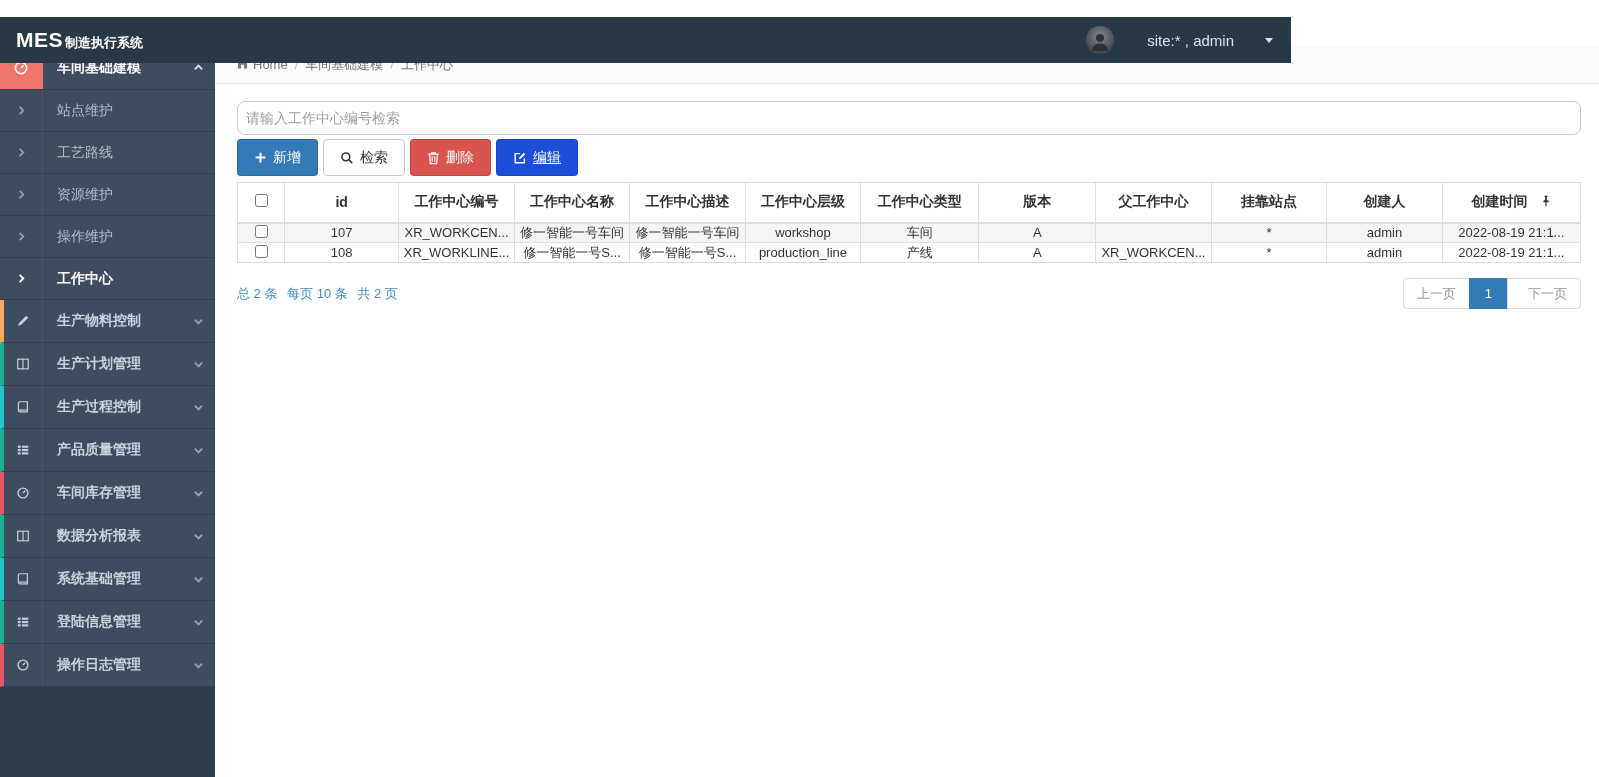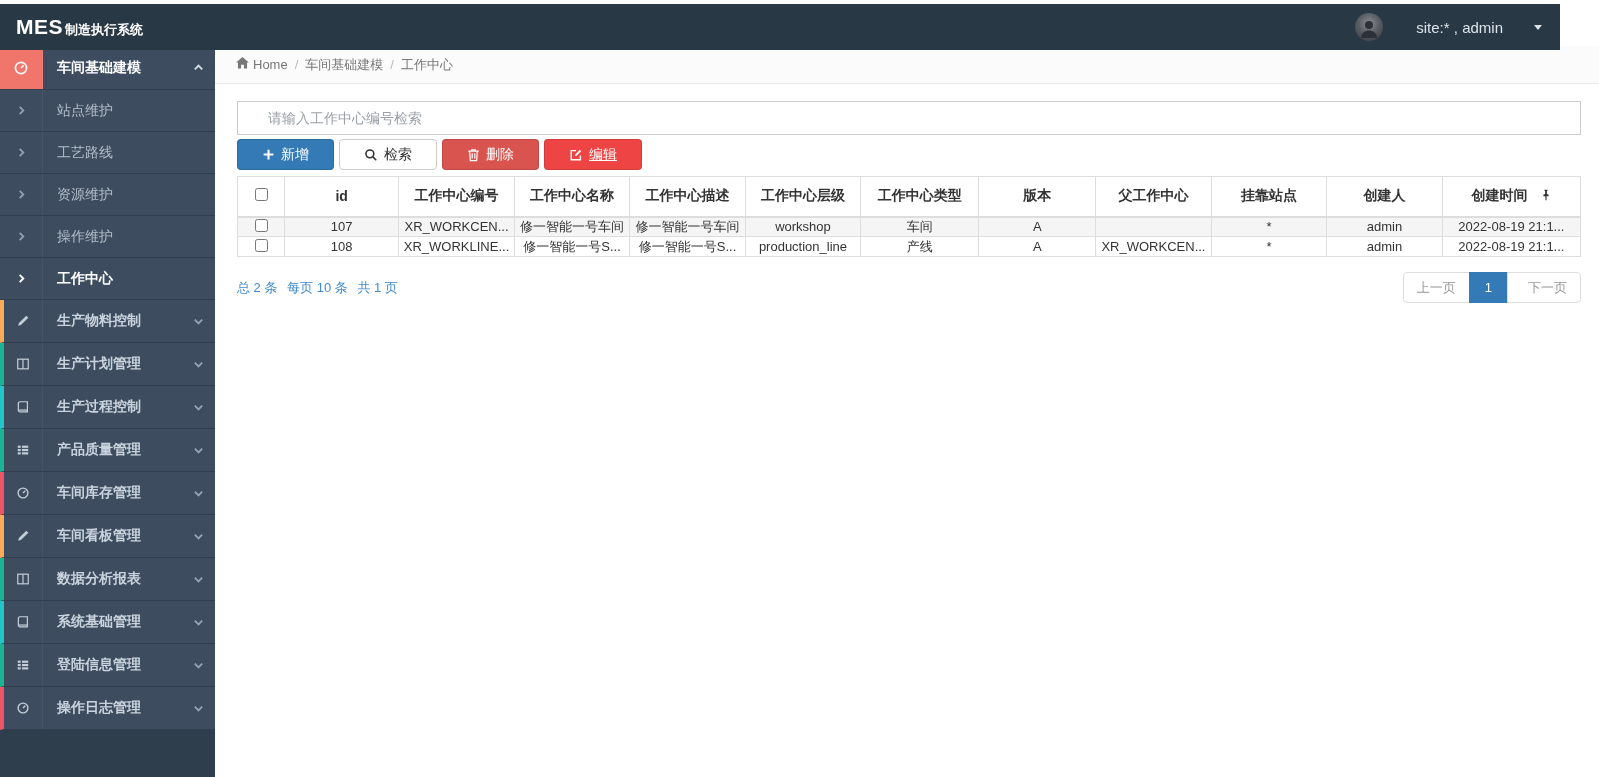--- a/index.html
+++ b/index.html
@@ -1,20 +1,20 @@
 <!DOCTYPE html>
 <html><head>
 <meta charset="utf-8">
 <style>
   * { margin:0; padding:0; box-sizing:border-box; }
   html,body { width:1599px; height:777px; overflow:hidden; background:#fff;
               font-family:"Liberation Sans","DejaVu Sans",sans-serif; }
 
   
-  .topbar { position:absolute; left:0; top:4px; width:1560px; height:46px;
+  .topbar { position:absolute; left:0; top:17px; width:1291px; height:46px;
             background:#283845; display:flex; align-items:center; z-index:5; }
   .logo { padding-left:16px; color:#fff; display:flex; align-items:baseline; }
   .logo-bold { font-size:21px; font-weight:bold; letter-spacing:.5px; }
   .logo-suffix { font-size:13px; font-weight:bold; margin-left:2px; }
   .topbar-spacer { flex:1; }
   .user-area { display:flex; align-items:center; padding-right:18px; cursor:pointer;gap:24px; }
   .avatar { width:28px; height:28px; border-radius:50%; overflow:hidden;
             background:radial-gradient(circle at 50% 38%, #8d8d90 0%, #5a5f66 45%, #32373d 100%);
             margin-right:9px; position:relative; }
   .avatar svg { position:absolute; left:4px; top:5px; }
@@ -46,28 +46,28 @@
 
   
   .content { position:absolute; left:215px; top:46px; width:1384px; height:731px; background:#fff; }
   .breadcrumb-bar { height:38px; background:#fbfbfb; border-bottom:1px solid #e5e7e9;
                     display:flex; align-items:center; padding-left:21px; font-size:13px; color:#777; }
   .crumb { display:flex; align-items:flex-start; color:#777; }
   .crumb-sep { margin:0 7px; color:#bbb; }
   .crumb .home-ic { margin-right:4px; color:#777; }
 
   .main { padding:17px 18px 0 22px; }
-  .search-input { width:100%; height:34px; border:1px solid #ccc; border-radius:0;
-                  padding:6px 30px; font-size:14px; color:#555; outline:none;
+  .search-input { width:100%; height:34px; border:1px solid #ccc; border-radius:8px;
+                  padding:6px 8px; font-size:14px; color:#555; outline:none;
                   font-family:"Liberation Sans","DejaVu Sans",sans-serif; }
   .search-input::placeholder { color:#9aa0a6; }
 
   .toolbar { margin-top:4px; display:flex; }
-  .btn { height:31px; border-radius:4px; font-size:14px; display:inline-flex; align-items:center;
-         padding:0 24px; margin-right:5px; cursor:pointer; border:1px solid rgba(0,0,0,0.12);
+  .btn { height:37px; border-radius:4px; font-size:14px; display:inline-flex; align-items:center;
+         padding:0 16px; margin-right:5px; cursor:pointer; border:1px solid rgba(0,0,0,0.12);
          color:#fff; font-family:inherit; }
   .btn svg { margin-right:6px; }
   .btn-default { background:#fff; color:#333; border:1px solid #ccc; }
 
   .grid { margin-top:6px; width:100%; border-collapse:collapse; table-layout:fixed; }
   .grid th, .grid td { border:1px solid #ddd; text-align:center; overflow:hidden;
                        white-space:nowrap; text-overflow:ellipsis; }
   .grid th { height:40px; font-size:14px; font-weight:bold; color:#333; background:#fff;
              border-bottom-width:2px; }
   .grid td { height:20px; font-size:13px; color:#333; }
@@ -235,33 +235,20 @@
         </svg>
     </span>
     <span class="group-label">车间库存管理</span>
     <span class="chev-cell">
       <svg width="11" height="11" viewBox="0 0 12 12" fill="none" stroke="currentColor" stroke-width="2">
           <path d="M2 4l4 4 4-4"></path>
         </svg>
     </span>
   </div>
 
-  <div class="nav-row group-row" style="border-left-color: rgb(248, 172, 89);">
-    <span class="icon-cell">
-      <svg width="14" height="14" viewBox="0 0 16 16" fill="currentColor">
-          <path d="M11.8 1.9l2.3 2.3L5.6 12.7l-3.1.8.8-3.1z"></path>
-        </svg>
-    </span>
-    <span class="group-label">车间看板管理</span>
-    <span class="chev-cell">
-      <svg width="11" height="11" viewBox="0 0 12 12" fill="none" stroke="currentColor" stroke-width="2">
-          <path d="M2 4l4 4 4-4"></path>
-        </svg>
-    </span>
-  </div>
 
   <div class="nav-row group-row" style="border-left-color: rgb(26, 179, 148);">
     <span class="icon-cell">
       <svg width="14" height="14" viewBox="0 0 16 16" fill="none" stroke="currentColor" stroke-width="1.4">
           <rect x="2" y="2.5" width="12" height="11"></rect>
           <path d="M8 2.5v11"></path>
         </svg>
     </span>
     <span class="group-label">数据分析报表</span>
     <span class="chev-cell">
@@ -355,21 +342,21 @@
             <path d="M10.2 10.2L14 14"></path>
           </svg>
         <span>检索</span>
       </button>
       <button class="btn" style="background-color: rgb(217, 83, 79);">
         <svg width="13" height="14" viewBox="0 0 14 16" fill="none" stroke="currentColor" stroke-width="1.4">
             <path d="M1 3.5h12M5 3.5V2h4v1.5M2.5 3.5l.9 11h7.2l.9-11M5.5 6v6M8.5 6v6"></path>
           </svg>
         <span>删除</span>
       </button>
-      <button class="btn" style="background-color: #ef4444; text-decoration: underline;">
+      <button class="btn" style="background-color: #1d4ed8; text-decoration: underline;">
         <svg width="14" height="14" viewBox="0 0 16 16">
             <path d="M13 8.5V13.5H2.5V3H8" fill="none" stroke="currentColor" stroke-width="1.6"></path>
             <path d="M6.8 9.2l1.9-.4 5.2-5.2-1.5-1.5-5.2 5.2z" fill="currentColor"></path>
           </svg>
         <span>编辑</span>
       </button>
     </div>
 
     <table class="grid">
       <colgroup>
@@ -438,21 +425,21 @@
           <td>admin</td>
           <td>2022-08-19 21:1...</td>
         </tr>
       </tbody>
     </table>
 
     <div class="pager-row">
       <div class="pager-info">
         <span>总 2 条</span>
         <span>每页 10 条</span>
-        <span>共 1 页</span>
+        <span>共 2 页</span>
       </div>
       <div class="pager">
         <span class="pg-btn first">上一页</span>
         <span class="pg-btn active" style="background-color: rgb(51, 122, 183);">1</span>
         <span class="pg-btn last">下一页</span>
       </div>
     </div>
 
   </div>
 </div>

